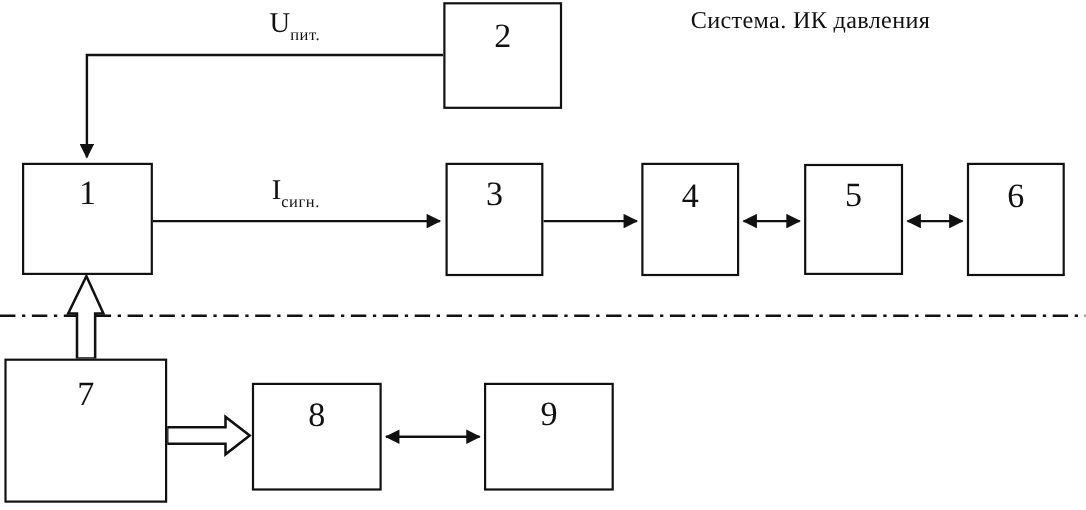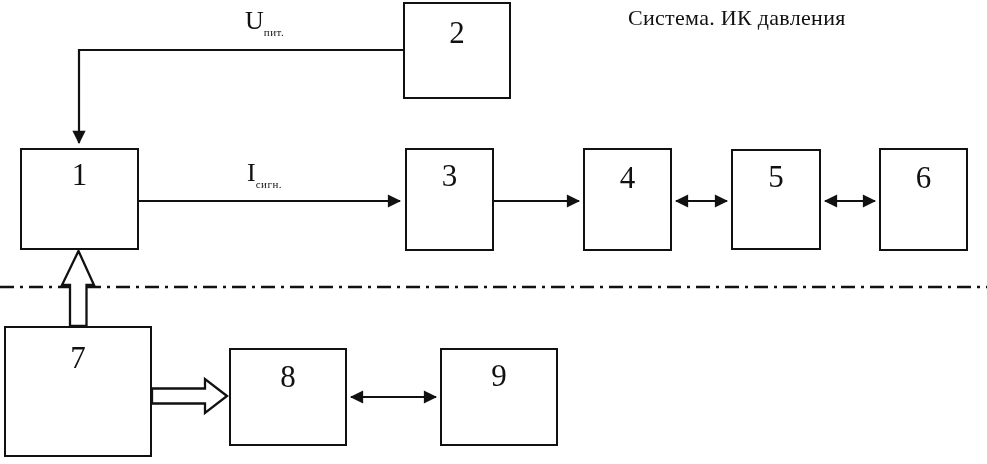--- a/index.html
+++ b/index.html
@@ -41,21 +41,21 @@
   #b9 { left: 440px; top: 348px; width: 118px; height: 98px;  padding-top: 10px; }
 
   .flabel {
     position: absolute;
     font-size: 26px;
     line-height: 1;
     white-space: nowrap;
   }
   .flabel .sub {
     display: inline-block;
-    font-size: 11px;
+    font-size: 15px;
     transform: translateY(7px);
     letter-spacing: 0.5px;
   }
   #power-label  { left: 245px; top: 8px; }
   #signal-label { left: 247px; top: 160px; font-family: Liberation Serif, serif; }
 
   #diagram-title {
     position: absolute;
     left: 628px; top: 5px;
     font-size: 22px;

